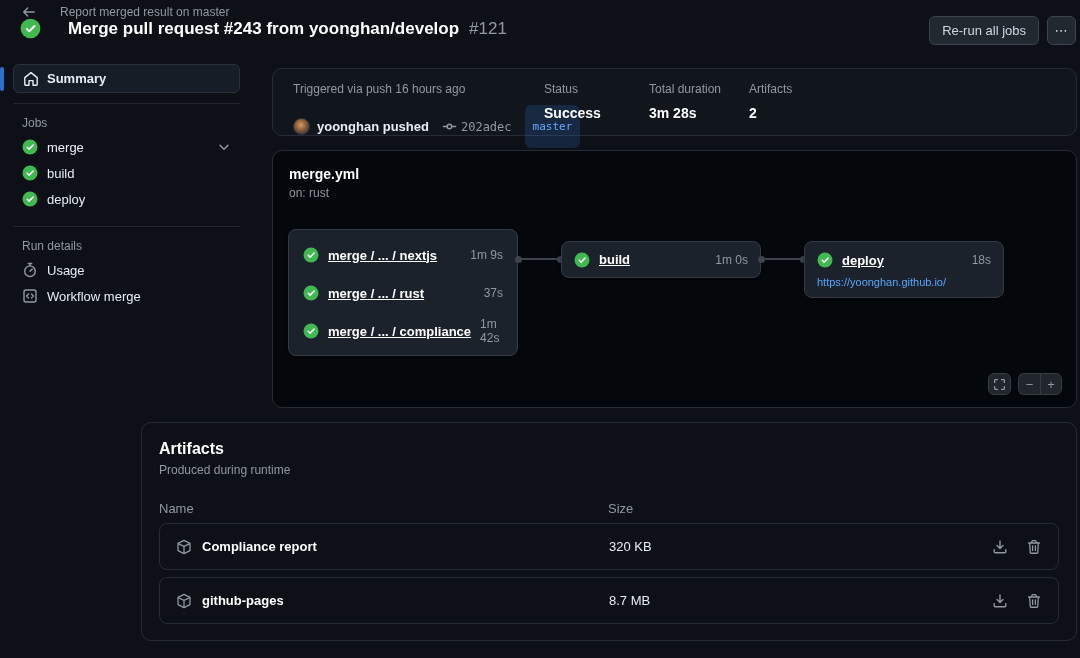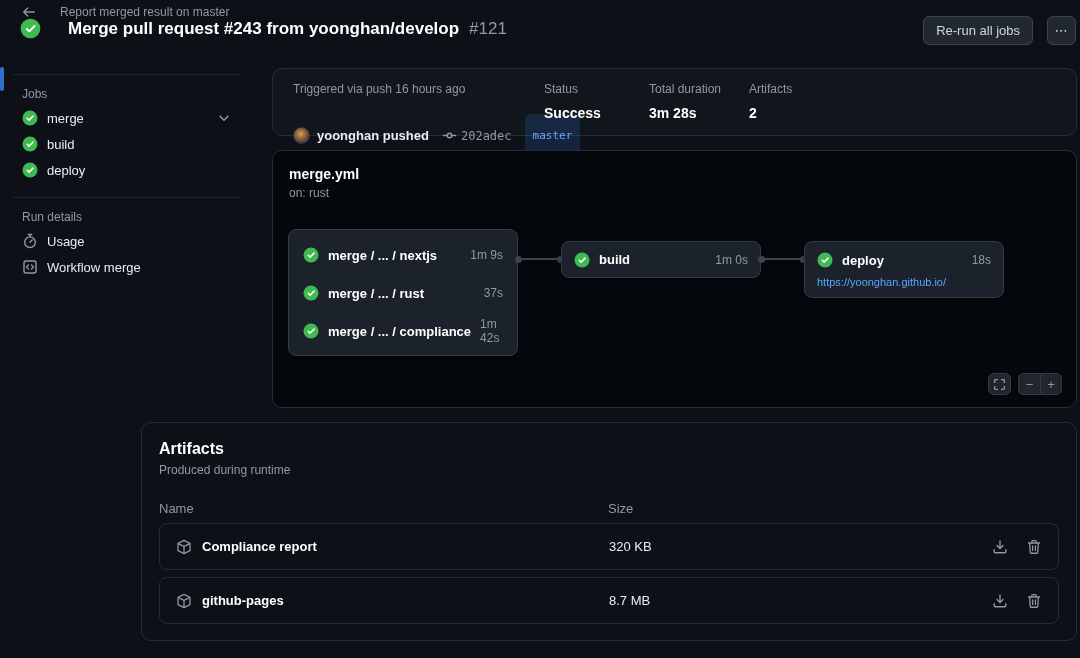--- a/index.html
+++ b/index.html
@@ -18,21 +18,21 @@
     position:absolute; left:22px; top:5px;
     color:#9198a1; font-size:12px; display:flex; align-items:center; gap:24px;
     cursor:pointer;
   }
   .title-row {
     position:absolute; left:20px; top:18px;
     display:flex; align-items:center; gap:10px;
   }
   .title-row h1 { font-size:17px; font-weight:700; color:#ffffff;margin-left:17px; }
   .run-number { font-size:17px; font-weight:400; color:#9198a1; }
-  .header-actions { position:absolute; right:4px; top:16px; display:flex; gap:14px; }
+  .header-actions { position:absolute; right:4px; top:16px; display:flex; gap:8px; }
   .btn {
     background:#212830; border:1px solid #3d444d; border-radius:6px;
     color:#d1d7e0; font-size:13px; font-weight:500;
     height:29px; padding:0 12px; display:flex; align-items:center; justify-content:center;
     cursor:pointer; font-family:inherit;
   }
   .btn.icon-only { width:29px; padding:0; letter-spacing:1px; }
 
   
   .sidebar { position:absolute; left:8px; top:64px; width:232px; }
@@ -56,21 +56,21 @@
   .side-row .grow { flex:1; }
   .muted-icon { color:#9198a1; display:flex; }
 
   
   .run-info-panel {
     position:absolute; left:272px; top:68px; width:805px; height:68px;
     background:#11161d; border:1px solid #262c36; border-radius:10px;
     padding:13px 20px;
   }
   .label-sm { color:#9198a1; font-size:12px; }
-  .trigger-line { display:flex; align-items:center; gap:7px; margin-top:18px; }
+  .trigger-line { display:flex; align-items:center; gap:7px; margin-top:9px; }
   .avatar {
     width:17px; height:17px; border-radius:50%;
     background:radial-gradient(circle at 45% 40%, #d79b63 0%, #8a5a35 45%, #3a3d46 75%, #262a33 100%);
     border:1px solid #30363d;
   }
   .actor { font-weight:700; font-size:13px; color:#e6edf3; }
   .commit-ref { display:flex; align-items:center; gap:4px; color:#9198a1; margin-left:6px; }
   .sha { font-family:"DejaVu Sans Mono",monospace; font-size:12px; color:#9198a1; }
   .branch-badge {
     font-family:"DejaVu Sans Mono",monospace; font-size:11px; color:#6ca6ff;
@@ -93,21 +93,21 @@
   .wf-trigger { font-size:12px; color:#9198a1; margin-top:4px; }
 
   .node-box {
     position:absolute; background:#1c222b; border:1px solid #343b45; border-radius:8px;
     box-shadow:0 1px 3px rgba(0,0,0,0.5);
   }
   .merge-group { left:15px; top:78px; width:230px; height:127px; padding:6px 0; }
   .job-row {
     display:flex; align-items:center; gap:9px; height:38px; padding:0 14px; cursor:pointer;
   }
-  .job-label { font-weight:700; font-size:13px; color:#ffffff; flex:1; white-space:nowrap; }
+  .job-label { font-weight:700; font-size:13px; color:#ffffff; flex:1; white-space:nowrap;text-decoration:underline; }
   .job-time { font-size:12px; color:#9198a1; }
   .build-node { left:288px; top:90px; width:200px; height:37px; }
   .build-node .job-row { height:35px; padding:0 12px; }
   .deploy-node { left:531px; top:90px; width:200px; height:57px; padding:2px 0; }
   .deploy-node .job-row { height:32px; padding:0 12px; }
   .deploy-link {
     display:block; font-size:11px; color:#58a6ff; margin:0 12px; text-decoration:none; cursor:pointer;
   }
   .connector { position:absolute; display:flex; align-items:center; height:8px; }
   .connector .dot { width:7px; height:7px; border-radius:50%; background:#3d444d; }
@@ -172,20 +172,28 @@
     <span class="run-number">#121</span>
   </div>
 
   <div class="header-actions">
     <button class="btn">Re-run all jobs</button>
     <button class="btn icon-only">⋯</button>
   </div>
 
   <div class="summary-accent"></div>
   <nav class="sidebar">
+    <div class="summary-item">
+      <span class="muted-icon">
+        <svg width="16" height="16" viewBox="0 0 16 16" fill="none" stroke="#e6edf3" stroke-width="1.4" stroke-linejoin="round">
+            <path d="M1.8 6.6 8 1.6l6.2 5v6.6a1 1 0 0 1-1 1H10V9.6H6v4.6H2.8a1 1 0 0 1-1-1z"></path>
+          </svg>
+      </span>
+      <span>Summary</span>
+    </div>
 
     <div class="side-divider"></div>
     <div class="side-section-label">Jobs</div>
 
     <div class="side-row">
       <span>
           <svg width="16" height="16" viewBox="0 0 16 16">
             <circle cx="8" cy="8" r="7.5" fill="#3fb950"></circle>
             <path d="M11.6 5.6a.75.75 0 0 1 0 1.06l-4 4a.75.75 0 0 1-1.06 0l-1.8-1.8a.75.75 0 1 1 1.06-1.06l1.27 1.27 3.47-3.47a.75.75 0 0 1 1.06 0z" fill="#ffffff"></path>
           </svg>

